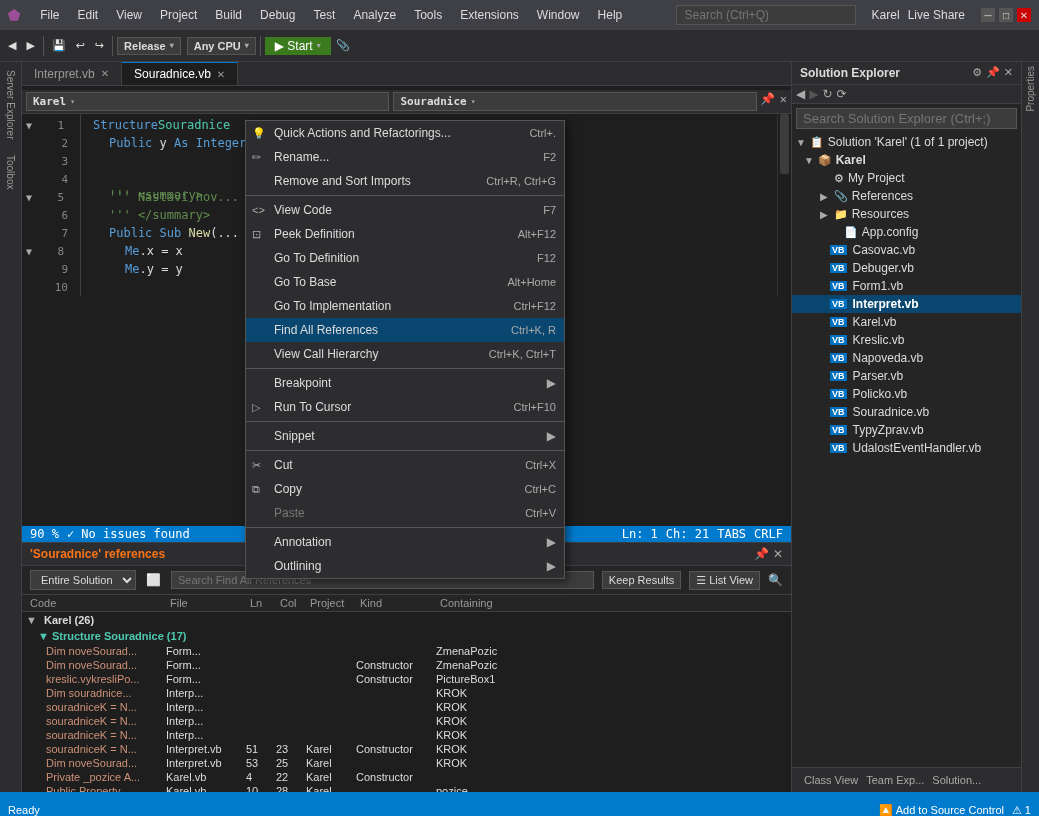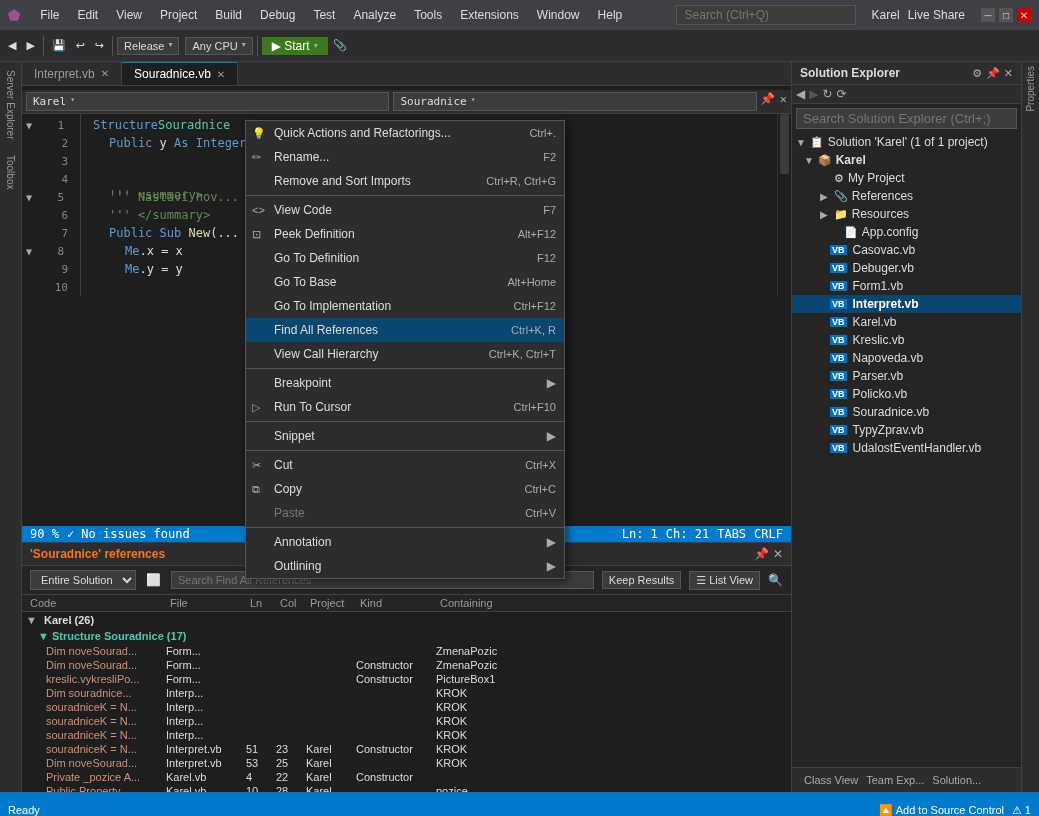--- a/index.html
+++ b/index.html
@@ -12,21 +12,21 @@
     #title-bar .menu-item { padding: 2px 8px; color: #dcdcdc; font-size: 12px; cursor: pointer; border-radius: 2px; }
     #title-bar .search-box { margin-left: auto; background: #3c3c3c; border: 1px solid #555; color: #dcdcdc; padding: 2px 8px; width: 180px; font-size: 12px; }
     #title-bar .title-right { display: flex; align-items: center; gap: 8px; margin-left: 8px; color: #dcdcdc; font-size: 12px; }
     #title-bar .win-controls { display: flex; gap: 4px; margin-left: 8px; }
     #title-bar .win-btn { width: 14px; height: 14px; background: #555; display: flex; align-items: center; justify-content: center; font-size: 10px; cursor: pointer; }
 
     
     #toolbar { background: #2d2d30; height: 32px; display: flex; align-items: center; padding: 0 4px; gap: 2px; border-bottom: 1px solid #3f3f46; }
     .tb-btn { padding: 2px 4px; color: #dcdcdc; cursor: pointer; font-size: 11px; display: flex; align-items: center; gap: 2px; }
     .tb-separator { width: 1px; height: 20px; background: #555; margin: 0 2px; }
-    .tb-dropdown { background: #3c3c3c; border: 1px solid #555; color: #dcdcdc; padding: 2px 6px; font-size: 11px; cursor: pointer; display: flex; gap: 4px; }
+    .tb-dropdown { background: #3c3c3c; border: 1px solid #555; color: #dcdcdc; padding: 2px 6px; font-size: 11px; cursor: pointer; display: flex; align-items: center; gap: 4px; font-weight: bold; }
     .tb-start { background: #3c7a1e; color: white; padding: 2px 10px; border: none; cursor: pointer; font-size: 12px; display: flex; align-items: center; gap: 4px; }
 
     
     #main { display: flex; height: calc(816px - 30px - 32px - 24px); }
 
     
     #left-strip { width: 22px; background: #2d2d30; border-right: 1px solid #3f3f46; display: flex; flex-direction: column; align-items: center; padding: 4px 0; gap: 8px; }
     .strip-label { writing-mode: vertical-rl; font-size: 10px; color: #999; cursor: pointer; padding: 4px 2px; }
 
     
@@ -72,21 +72,21 @@
     .ref-row .col-code { color: #ce9178; width: 120px; overflow: hidden; text-overflow: ellipsis; white-space: nowrap; }
     .ref-row .col-file { color: #dcdcdc; width: 80px; overflow: hidden; text-overflow: ellipsis; }
     .ref-row .col-ln { color: #dcdcdc; width: 30px; }
     .ref-row .col-col { color: #dcdcdc; width: 30px; }
     .ref-row .col-proj { color: #dcdcdc; width: 50px; }
     .ref-row .col-kind { color: #dcdcdc; width: 80px; }
     .ref-row .col-cont { color: #dcdcdc; width: 80px; }
 
     
     #solution-explorer { width: 230px; background: #252526; border-left: 1px solid #3f3f46; display: flex; flex-direction: column; }
-    #se-header { background: #2d2d30; padding: 4px 8px; display: flex; align-items: flex-end; justify-content: space-between; border-bottom: 1px solid #3f3f46; }
+    #se-header { background: #2d2d30; padding: 4px 8px; display: flex; align-items: flex-start; justify-content: space-between; border-bottom: 1px solid #3f3f46; }
     .se-title { color: #dcdcdc; font-size: 12px; font-weight: bold; }
     #se-search { background: #3c3c3c; border: 1px solid #555; color: #dcdcdc; padding: 2px 6px; font-size: 11px; width: 100%; margin: 4px 0; }
     #se-tree { flex: 1; overflow-y: auto; font-size: 12px; }
     .se-item { padding: 2px 4px; cursor: pointer; display: flex; align-items: center; gap: 4px; }
     .se-arrow { color: #aaa; font-size: 10px; width: 10px; }
     .se-icon { font-size: 11px; }
     .se-label { color: #dcdcdc; }
     .se-label.highlight { color: #fff; font-weight: bold; }
     #se-footer { background: #2d2d30; padding: 4px 8px; display: flex; gap: 0; border-top: 1px solid #3f3f46; }
     .se-footer-btn { color: #aaa; font-size: 11px; cursor: pointer; padding: 2px 4px; }

